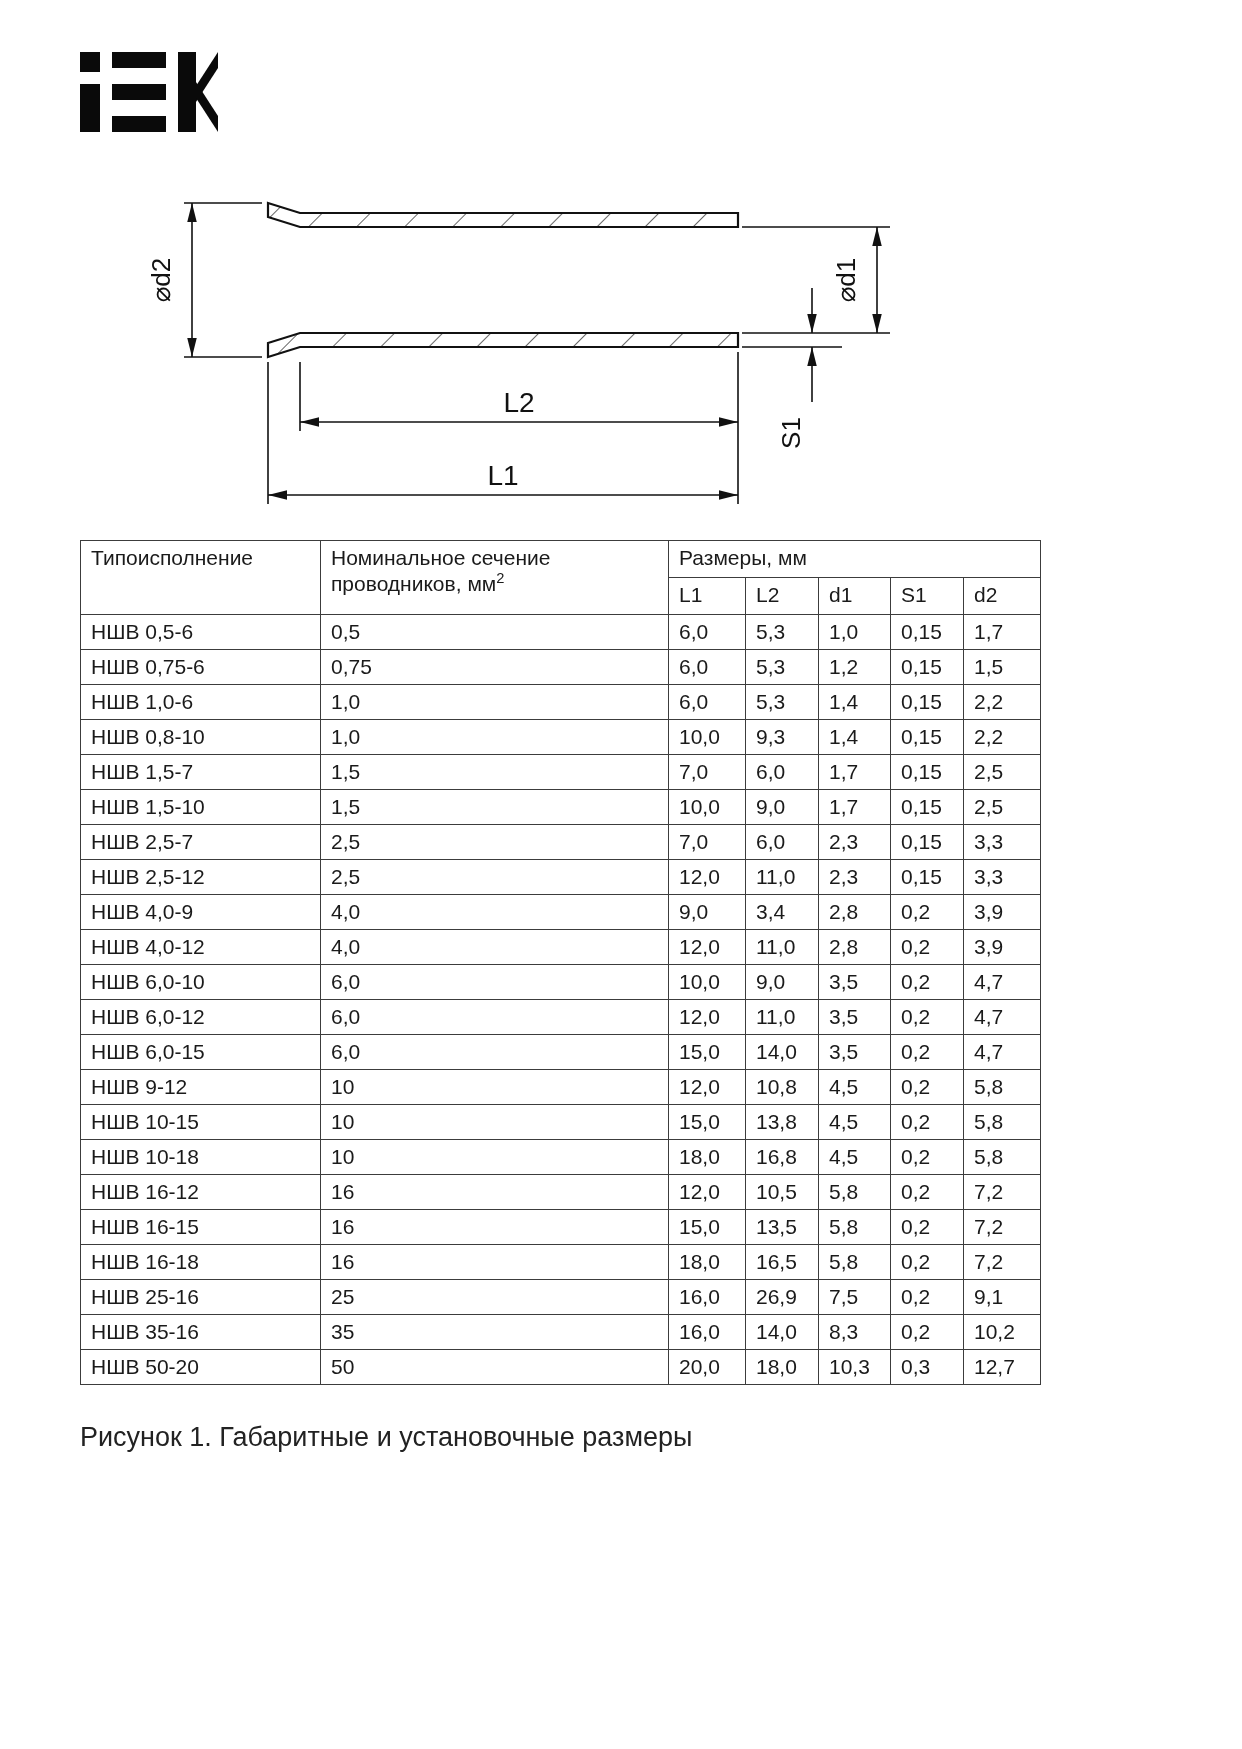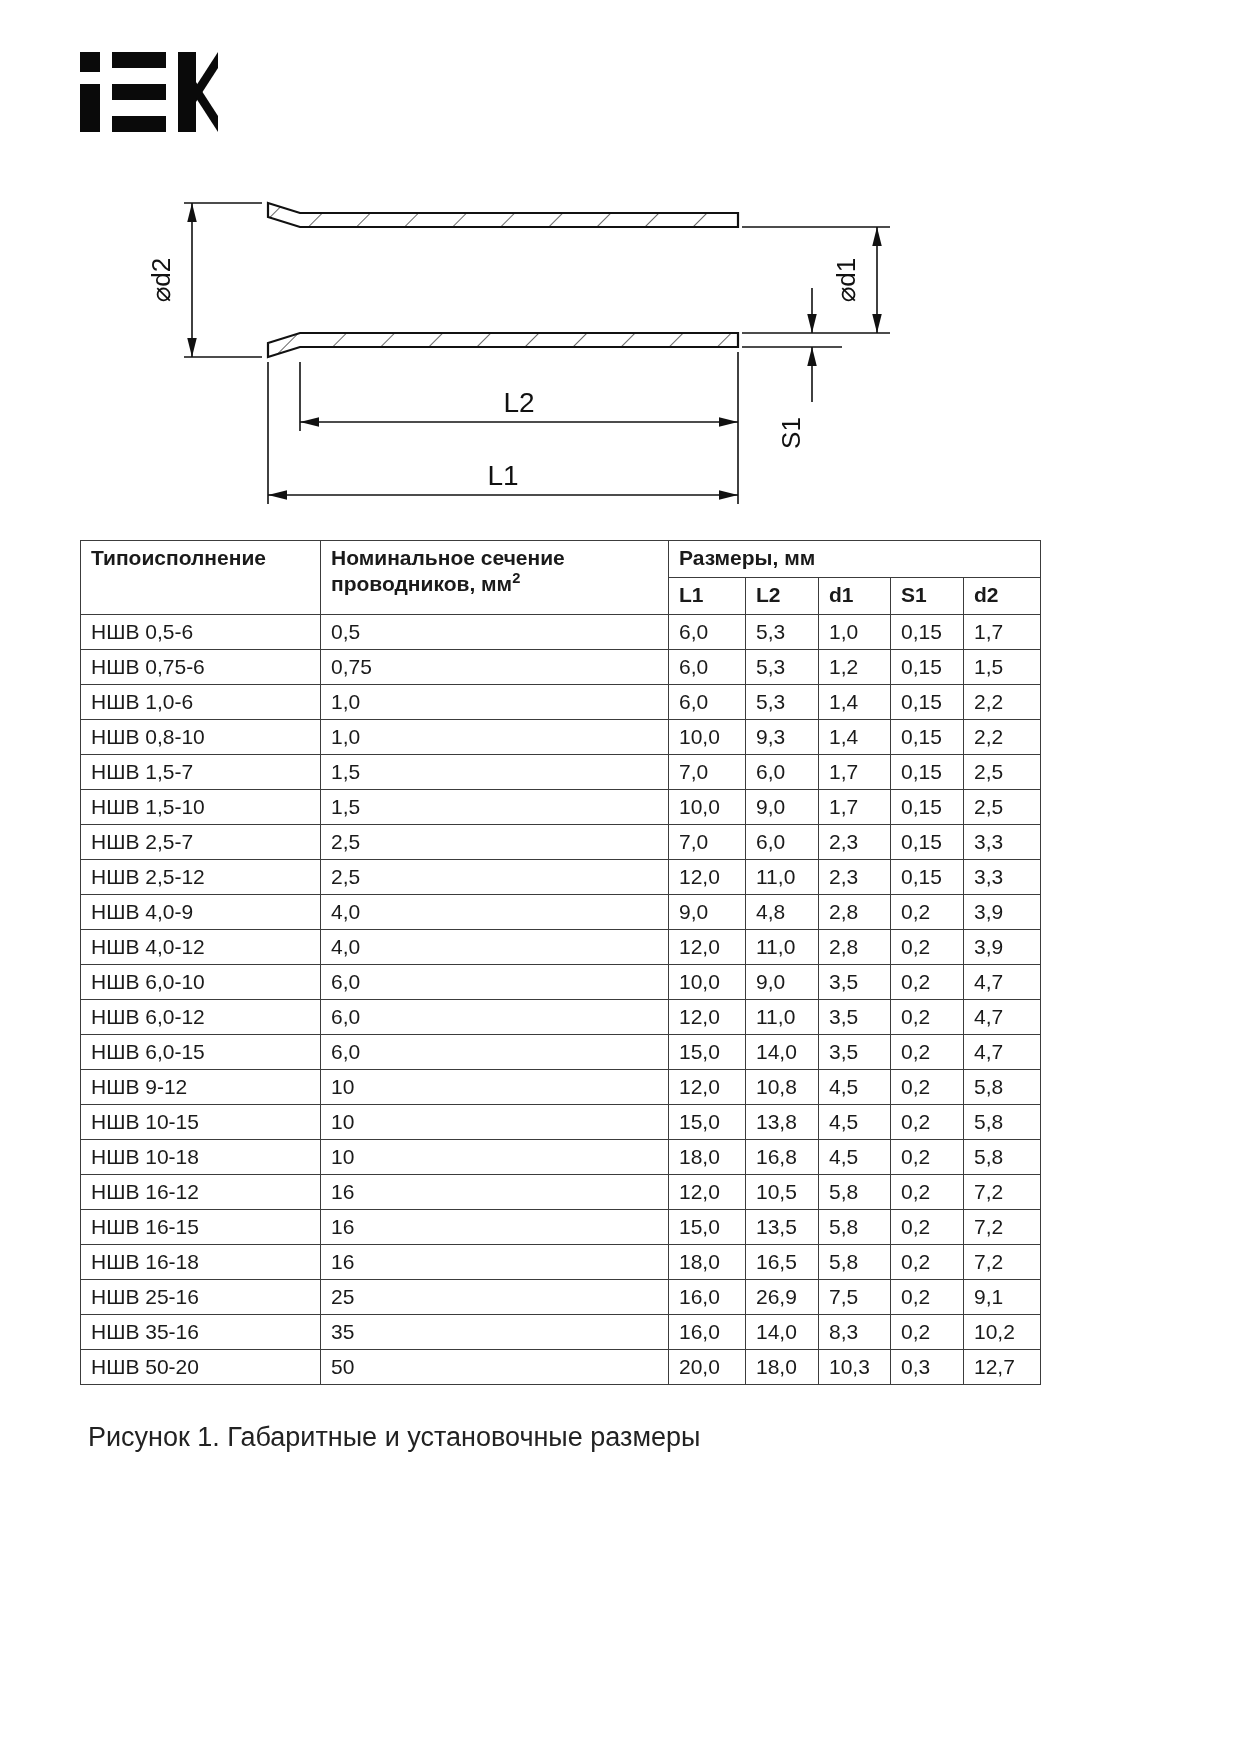--- a/index.html
+++ b/index.html
@@ -30,27 +30,27 @@
     table-layout: fixed;
     font-size: 21px;
   }
   .dim-table th, .dim-table td {
     border: 1px solid #3c3c3c;
     padding: 5px 10px;
     text-align: left;
     font-weight: normal;
     color: #1a1a1a;
   }
-  .dim-table thead th { vertical-align: top; padding-bottom: 7px; font-weight: bold; }
+  .dim-table thead th { vertical-align: top; padding-bottom: 7px; }
   .dim-table tbody td { height: 35px; vertical-align: middle; }
   .dim-table sup { font-size: 70%; }
 
   .caption {
     position: absolute;
-    left: 88px;
+    left: 80px;
     top: 1422px;
     font-size: 27px;
     color: #222222;
   }
 </style>
 </head>
 <body>
 
 <div class="page">
 
@@ -206,21 +206,21 @@
           <td>12,0</td>
           <td>11,0</td>
           <td>2,3</td>
           <td>0,15</td>
           <td>3,3</td>
         </tr>
         <tr>
           <td>НШВ 4,0-9</td>
           <td>4,0</td>
           <td>9,0</td>
-          <td>4,8</td>
+          <td>3,4</td>
           <td>2,8</td>
           <td>0,2</td>
           <td>3,9</td>
         </tr>
         <tr>
           <td>НШВ 4,0-12</td>
           <td>4,0</td>
           <td>12,0</td>
           <td>11,0</td>
           <td>2,8</td>

